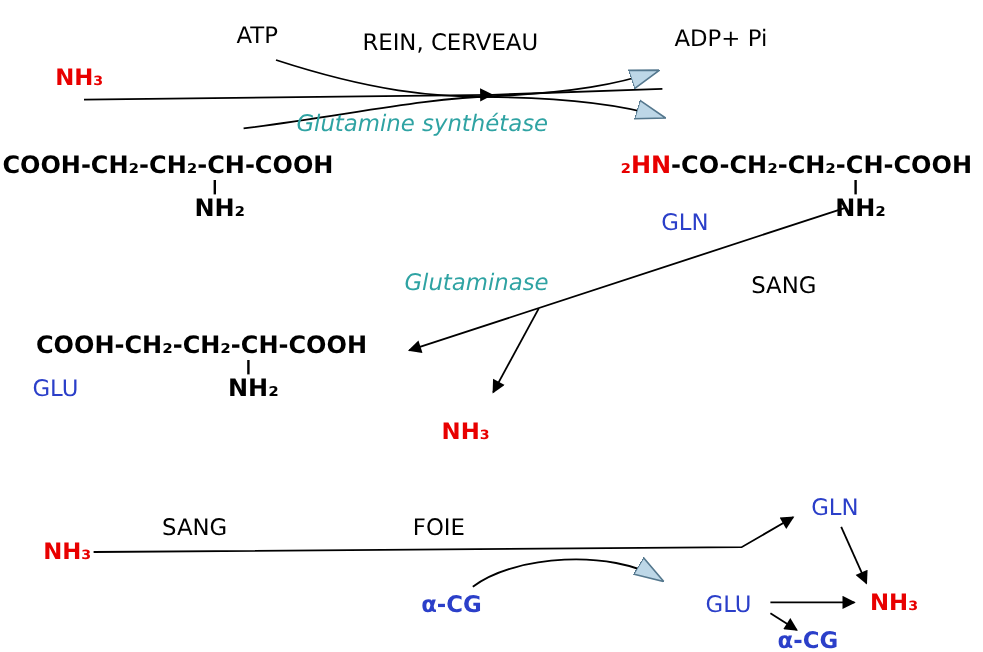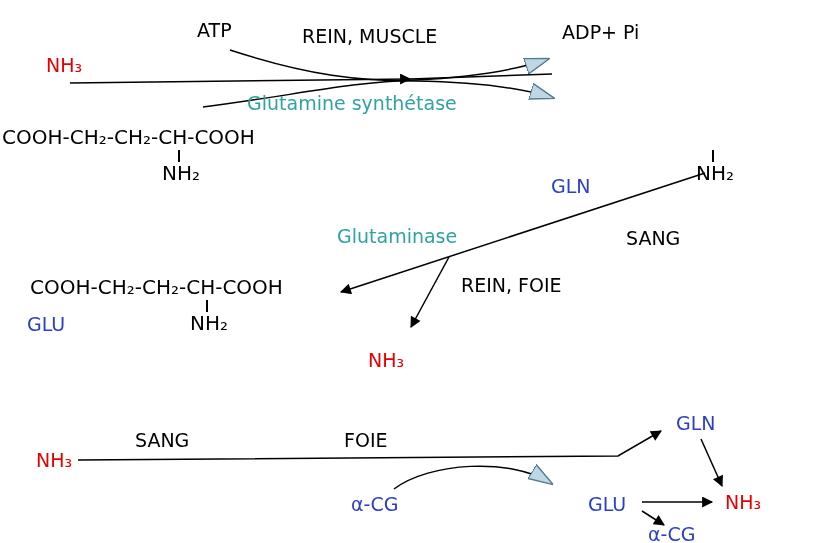--- a/index.html
+++ b/index.html
@@ -3,25 +3,25 @@
 <meta charset="utf-8">
 <style>
   * { margin:0; padding:0; box-sizing:border-box; }
   html,body { background:#ffffff; }
   body {
     width:819px; height:543px; position:relative; overflow:hidden;
     font-family:"DejaVu Sans", sans-serif;
   }
   .stage { position:absolute; left:0; top:0; width:819px; height:543px; }
   .t { position:absolute; font-size:19px; color:#000; white-space:nowrap; line-height:1.1; }
-  .bold { font-weight:normal; }
-  .mol  { font-weight:normal; font-size:20px; }
+  .bold { font-weight:bold; }
+  .mol  { font-weight:bold; font-size:20px; }
   .red  { color:var(--red,#e80000); }
   .blue { color:var(--blue,#2b3fc9); }
-  .teal { color:var(--teal,#2fa3a3); }
+  .teal { color:var(--teal,#2fa3a3); font-style:italic; }
   .bond { position:absolute; width:2px; height:12px; background:#000; }
   svg.arrows { position:absolute; left:0; top:0; }
   svg.arrows path.line { fill:none; stroke:#000; stroke-width:1.5; }
   .mblue-path { fill:var(--arrow_fill,#bdd7e7); stroke:var(--arrow_edge,#55788e); stroke-width:0.7; }
 </style>
 </head>
 <body>
 
 <div class="stage">
 
@@ -47,40 +47,42 @@
     <path class="line" d="M 394 489 C 430 462 510 458 549 482" marker-end="url(#mBlue)"></path>
     <path class="line" d="M 701 439 L 722 486" marker-end="url(#mBlack)"></path>
     <path class="line" d="M 642 502 L 712 502" marker-end="url(#mBlack)"></path>
     <path class="line" d="M 642 511 L 664 525" marker-end="url(#mBlack)"></path>
   </svg>
 
   <div class="t red bold" style="left:46px;top:55px">NH₃</div>
 
   <div class="t" style="left:197px;top:20px">ATP</div>
 
-  <div class="t" style="left:302px;top:26px">REIN, MUSCLE</div>
+  <div class="t" style="left:302px;top:26px">REIN, CERVEAU</div>
 
   <div class="t" style="left:562px;top:22px">ADP+ Pi</div>
 
   <div class="t teal" style="left:247px;top:93px">Glutamine synthétase</div>
 
   <div class="t mol" style="left:2px;top:126px">COOH-CH₂-CH₂-CH-COOH</div>
   <div class="bond" style="left:178px;top:150px"></div>
   <div class="t mol" style="left:162px;top:162px">NH₂</div>
 
+  <div class="t mol" style="left:517px;top:126px">
+    <span class="red">₂HN</span><span>-CO-CH₂-CH₂-CH-COOH</span>
+  </div>
   <div class="bond" style="left:712px;top:150px"></div>
   <div class="t mol" style="left:696px;top:162px">NH₂</div>
 
   <div class="t blue" style="left:551px;top:176px">GLN</div>
 
   <div class="t" style="left:626px;top:228px">SANG</div>
 
   <div class="t teal" style="left:337px;top:226px">Glutaminase</div>
 
-  <div class="t" style="left:461px;top:275px">REIN, FOIE</div>
 
   <div class="t mol" style="left:30px;top:276px">COOH-CH₂-CH₂-CH-COOH</div>
   <div class="bond" style="left:206px;top:300px"></div>
   <div class="t mol" style="left:190px;top:312px">NH₂</div>
   <div class="t blue" style="left:27px;top:314px">GLU</div>
 
   <div class="t red bold" style="left:368px;top:350px">NH₃</div>
 
   <div class="t red bold" style="left:36px;top:450px">NH₃</div>
 

